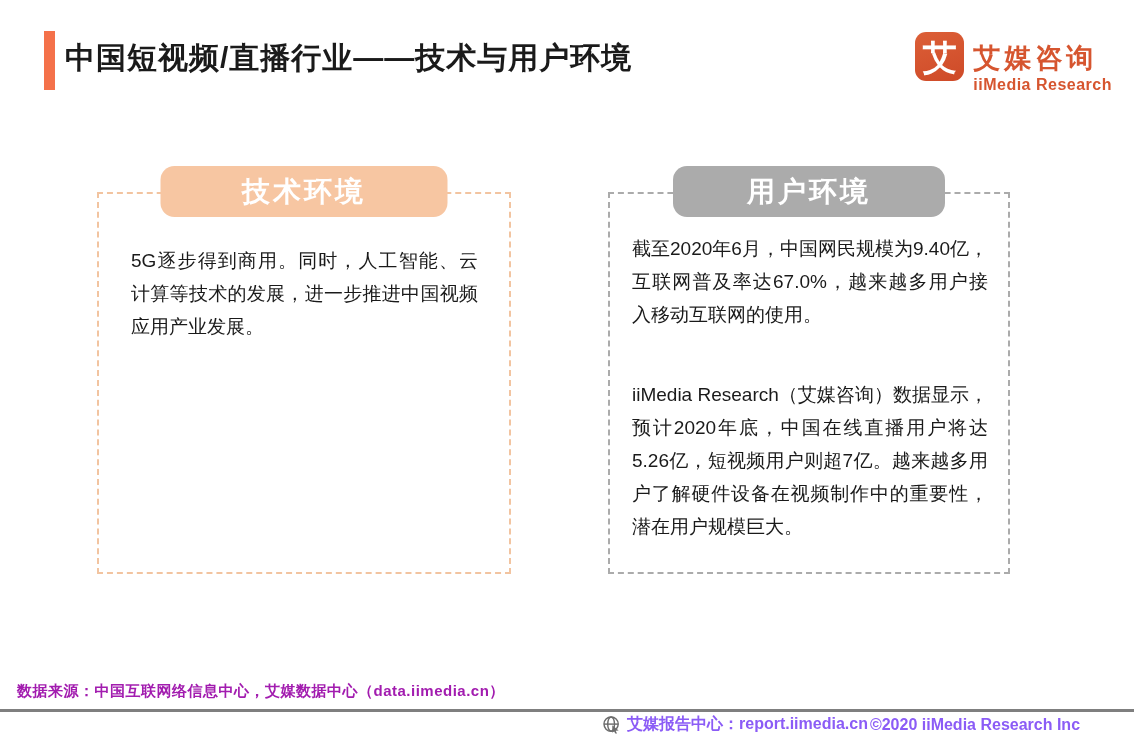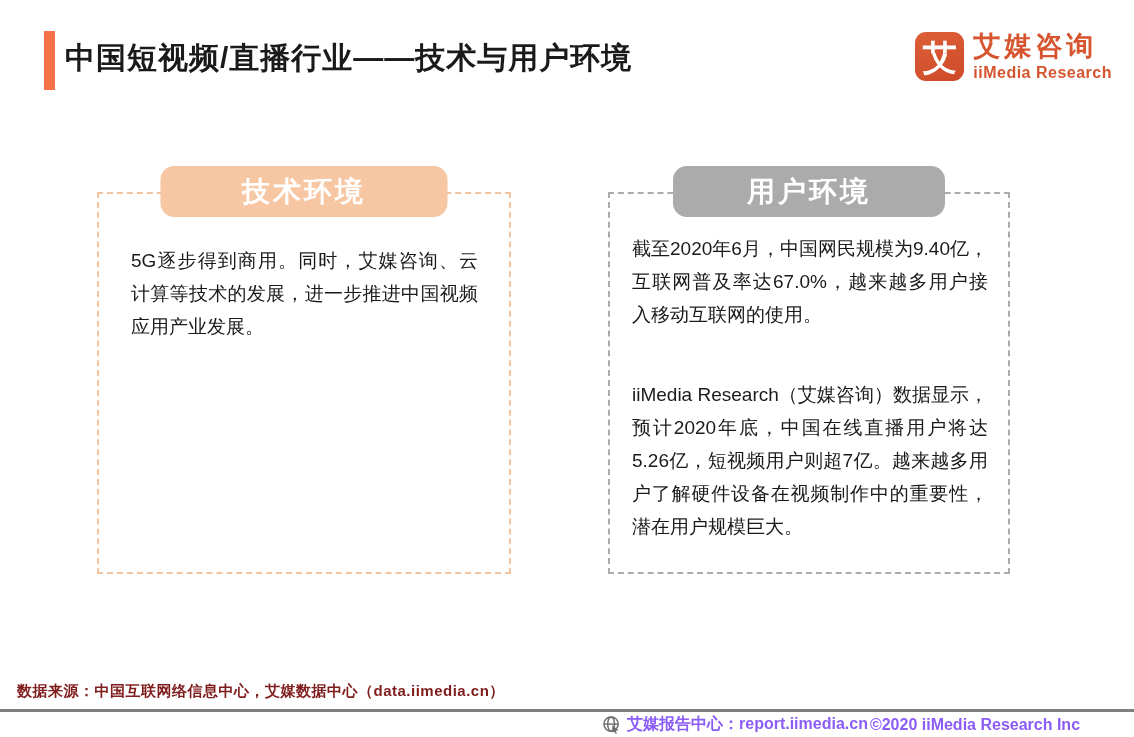--- a/index.html
+++ b/index.html
@@ -49,20 +49,21 @@
     line-height: 1;
   }
   .logo-text { margin-left: 9px; }
   .logo-cn {
     font-size: 27px;
     font-weight: bold;
     color: #D6552F;
     letter-spacing: 4px;
     line-height: 1.1;
     white-space: nowrap;
+    margin-top: 12px;
   }
   .logo-en {
     font-size: 16px;
     font-weight: bold;
     color: #D6552F;
     letter-spacing: 0.5px;
     margin-top: 2px;
     white-space: nowrap;
   }
 
@@ -115,21 +116,21 @@
     text-justify: inter-ideograph;
   }
   .card-body p + p { margin-top: 47px; }
 
   
   .source-line {
     position: absolute;
     left: 17px; top: 682px;
     font-size: 15px;
     font-weight: bold;
-    color: #7f1d1d;
+    color: #a21caf;
     letter-spacing: 0.5px;
     white-space: nowrap;
   }
   .divider {
     position: absolute;
     left: 0; top: 709px;
     width: 1134px;
     height: 3px;
     background: #7F7F7F;
   }
@@ -163,21 +164,21 @@
     <div class="logo-text">
       <div class="logo-cn">艾媒咨询</div>
       <div class="logo-en">iiMedia Research</div>
     </div>
   </div>
 
   <div class="card card-tech">
     <div class="card-box"></div>
     <div class="card-pill">技术环境</div>
     <div class="card-body">
-      <p>5G逐步得到商用。同时，艾媒咨询、云计算等技术的发展，进一步推进中国视频应用产业发展。</p>
+      <p>5G逐步得到商用。同时，人工智能、云计算等技术的发展，进一步推进中国视频应用产业发展。</p>
     </div>
   </div>
 
   <div class="card card-user">
     <div class="card-box"></div>
     <div class="card-pill">用户环境</div>
     <div class="card-body">
       <p>截至2020年6月，中国网民规模为9.40亿，互联网普及率达67.0%，越来越多用户接入移动互联网的使用。</p>
       <p>iiMedia Research（艾媒咨询）数据显示，预计2020年底，中国在线直播用户将达5.26亿，短视频用户则超7亿。越来越多用户了解硬件设备在视频制作中的重要性，潜在用户规模巨大。</p>
     </div>

